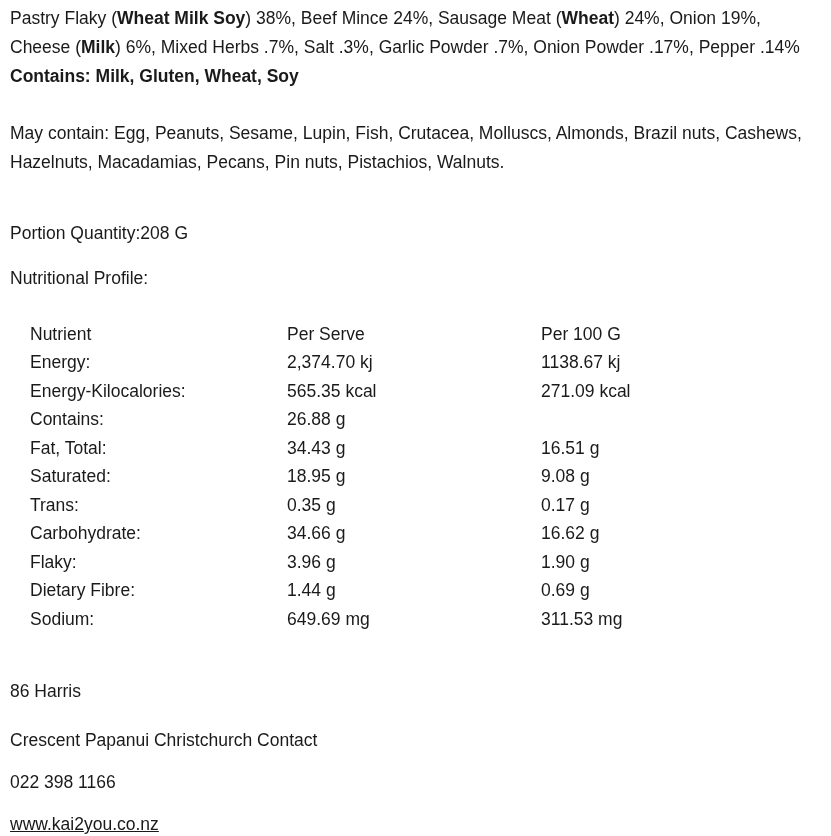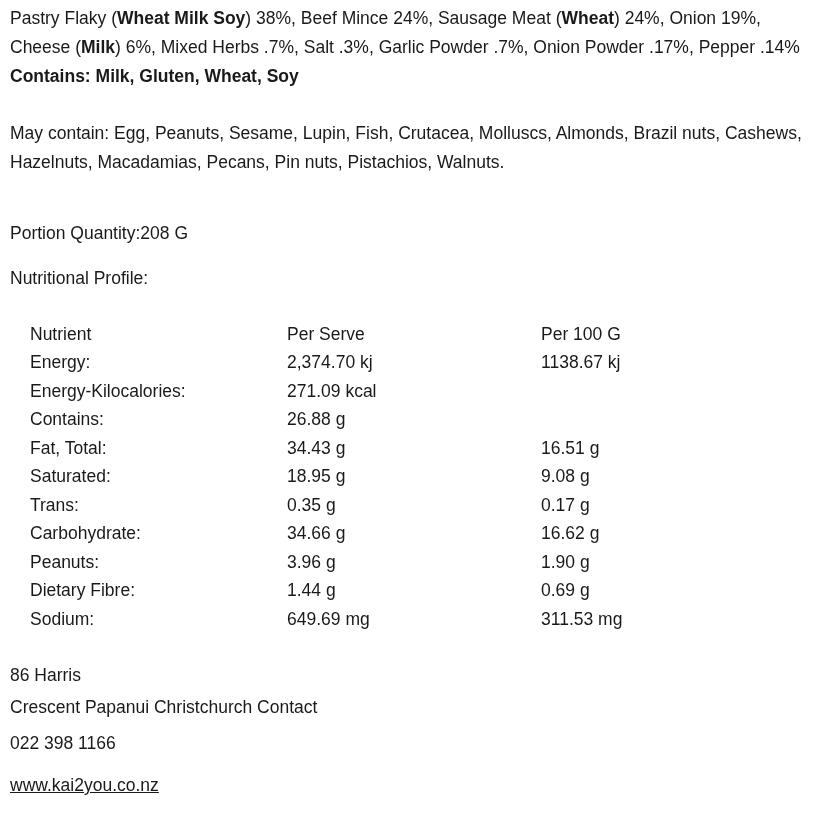--- a/index.html
+++ b/index.html
@@ -19,23 +19,23 @@
   .may-contain{ margin-top: 28px; }
   .portion    { margin-top: 42px; }
   .profile    { margin-top: 16px; }
   .nutrition-table { margin-top: 27px; padding-left: 20px; }
   .t-row {
     display: grid;
     grid-template-columns: 257px 254px 1fr;
     line-height: 28.45px;
   }
   .footer .para { line-height: 29px; }
-  .addr1   { margin-top: 28px; }
-  .addr2   { margin-top: 3px; }
-  .phone   { margin-top: 7px; }
+  .addr1   { margin-top: 44px; }
+  .addr2   { margin-top: 20px; }
+  .phone   { margin-top: 13px; }
   .website { margin-top: 13px; text-decoration: underline; }
 </style>
 </head>
 <body>
 
 <div class="para ingredients">
     <div class="line"><span>Pastry Flaky (</span><b>Wheat Milk Soy</b><span>) 38%, Beef Mince 24%, Sausage Meat (</span><b>Wheat</b><span>) 24%, Onion 19%,</span></div>
     <div class="line"><span>Cheese (</span><b>Milk</b><span>) 6%, Mixed Herbs .7%, Salt .3%, Garlic Powder .7%, Onion Powder .17%, Pepper .14%</span></div>
   </div>
 
@@ -59,20 +59,21 @@
     <span>Per 100 G</span>
   </div>
   <div>
       <div class="t-row">
         <span>Energy:</span>
         <span>2,374.70 kj</span>
         <span>1138.67 kj</span>
       </div>
       <div class="t-row">
         <span>Energy-Kilocalories:</span>
+        <span>565.35 kcal</span>
         <span>271.09 kcal</span>
       </div>
       <div class="t-row">
         <span>Contains:</span>
         <span>26.88 g</span>
       </div>
       <div class="t-row">
         <span>Fat, Total:</span>
         <span>34.43 g</span>
         <span>16.51 g</span>
@@ -86,21 +87,21 @@
         <span>Trans:</span>
         <span>0.35 g</span>
         <span>0.17 g</span>
       </div>
       <div class="t-row">
         <span>Carbohydrate:</span>
         <span>34.66 g</span>
         <span>16.62 g</span>
       </div>
       <div class="t-row">
-        <span>Peanuts:</span>
+        <span>Flaky:</span>
         <span>3.96 g</span>
         <span>1.90 g</span>
       </div>
       <div class="t-row">
         <span>Dietary Fibre:</span>
         <span>1.44 g</span>
         <span>0.69 g</span>
       </div>
       <div class="t-row">
         <span>Sodium:</span>

